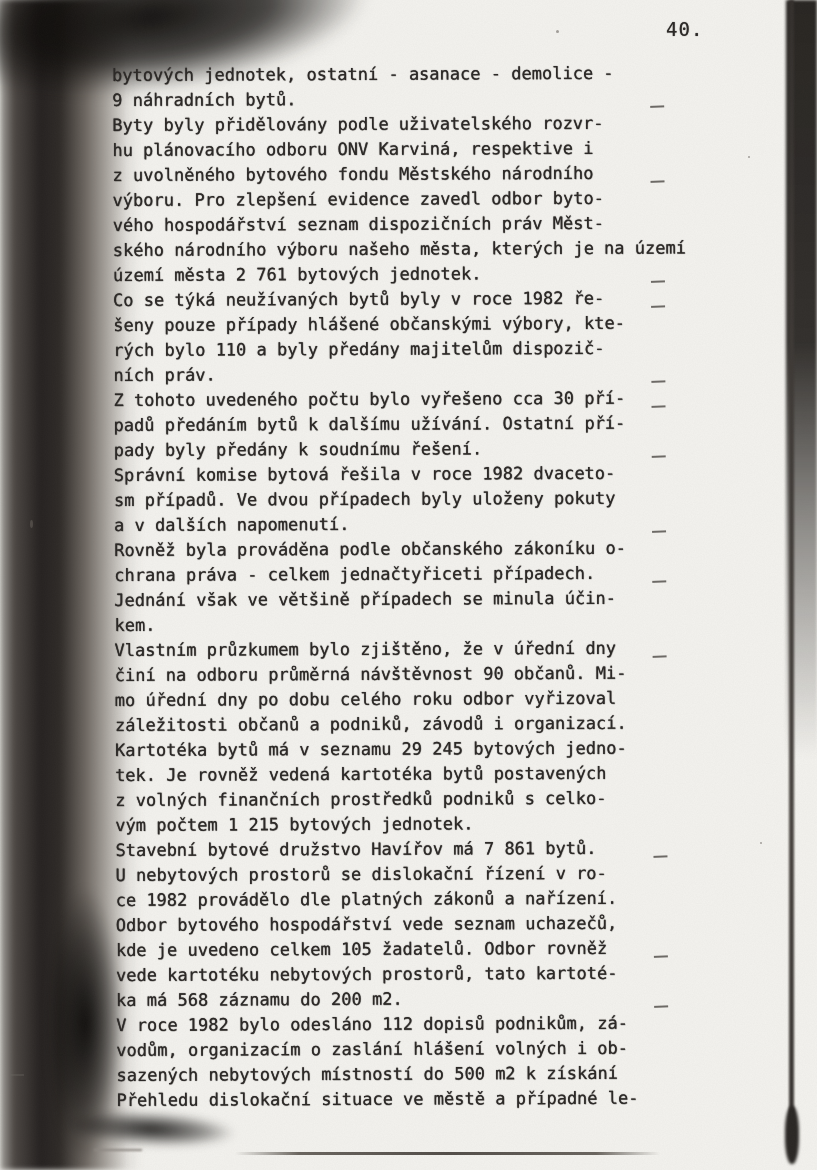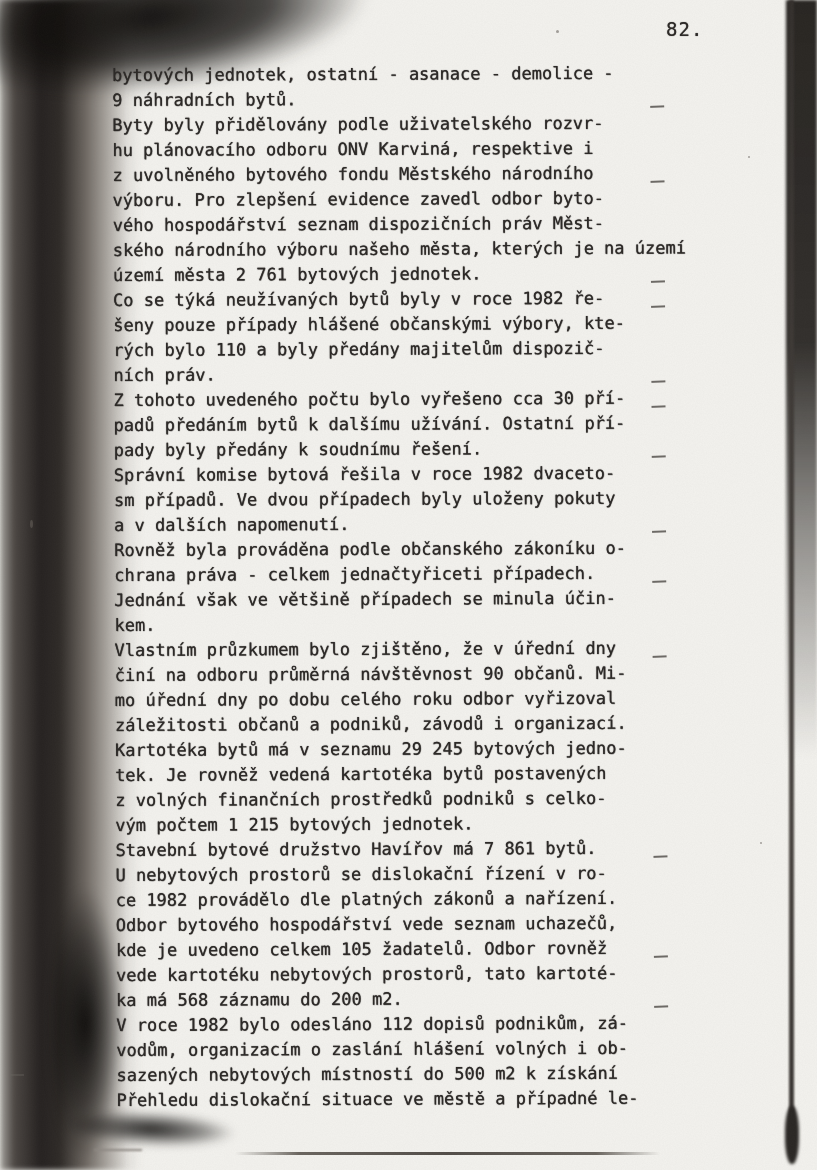--- a/index.html
+++ b/index.html
@@ -118,21 +118,21 @@
   <div class="gutter-main"></div>
   <div class="gutter-top-blob"></div>
   <div class="gutter-bottom-blob"></div>
   <div class="gutter-foot"></div>
   <div class="right-band-top"></div>
   <div class="right-line"></div>
   <div class="right-foot-blob"></div>
   <div class="bottom-line"></div>
   <div class="bottom-line-left"></div>
 
-  <div class="page-number">82.</div>
+  <div class="page-number">40.</div>
 
   <div class="text-block">
       <div class="tline">bytových jednotek, ostatní - asanace - demolice -</div>
       <div class="tline">9 náhradních bytů.<span class="mmark"></span></div>
       <div class="tline">Byty byly přidělovány podle uživatelského rozvr-</div>
       <div class="tline">hu plánovacího odboru ONV Karviná, respektive i</div>
       <div class="tline">z uvolněného bytového fondu Městského národního<span class="mmark"></span></div>
       <div class="tline">výboru. Pro zlepšení evidence zavedl odbor byto-</div>
       <div class="tline">vého hospodářství seznam dispozičních práv Měst-</div>
       <div class="tline">ského národního výboru našeho města, kterých je na území</div>

